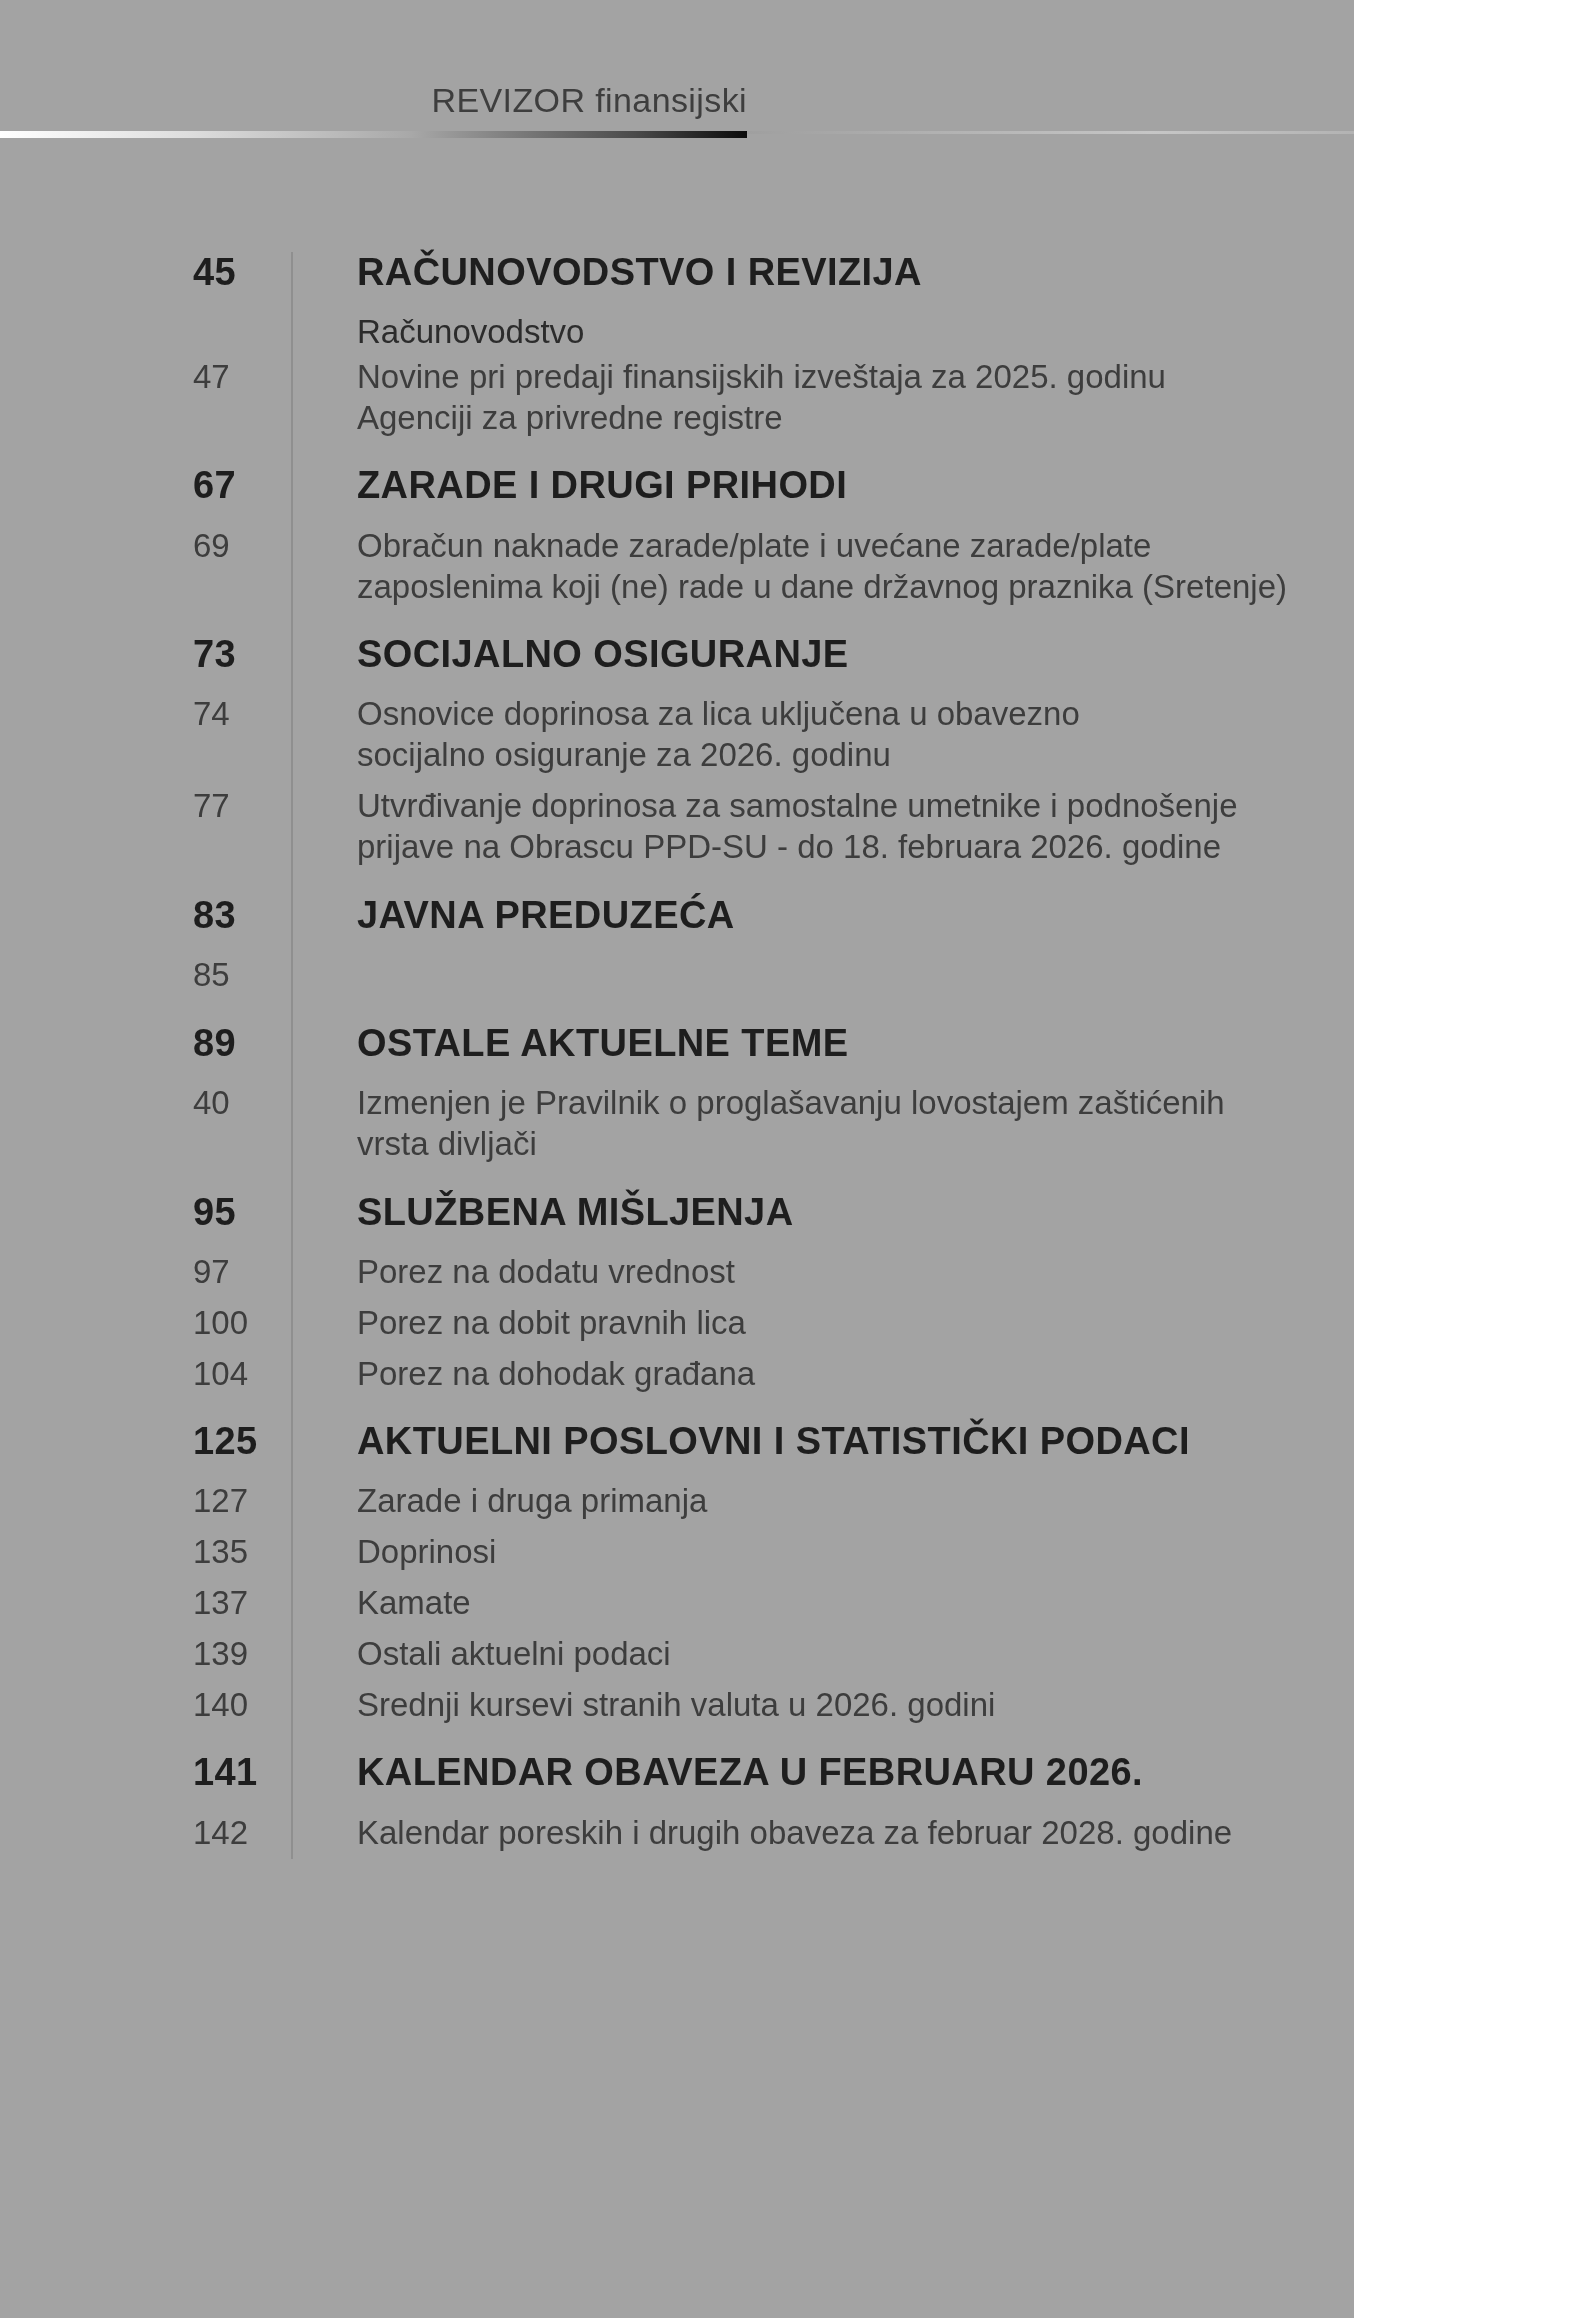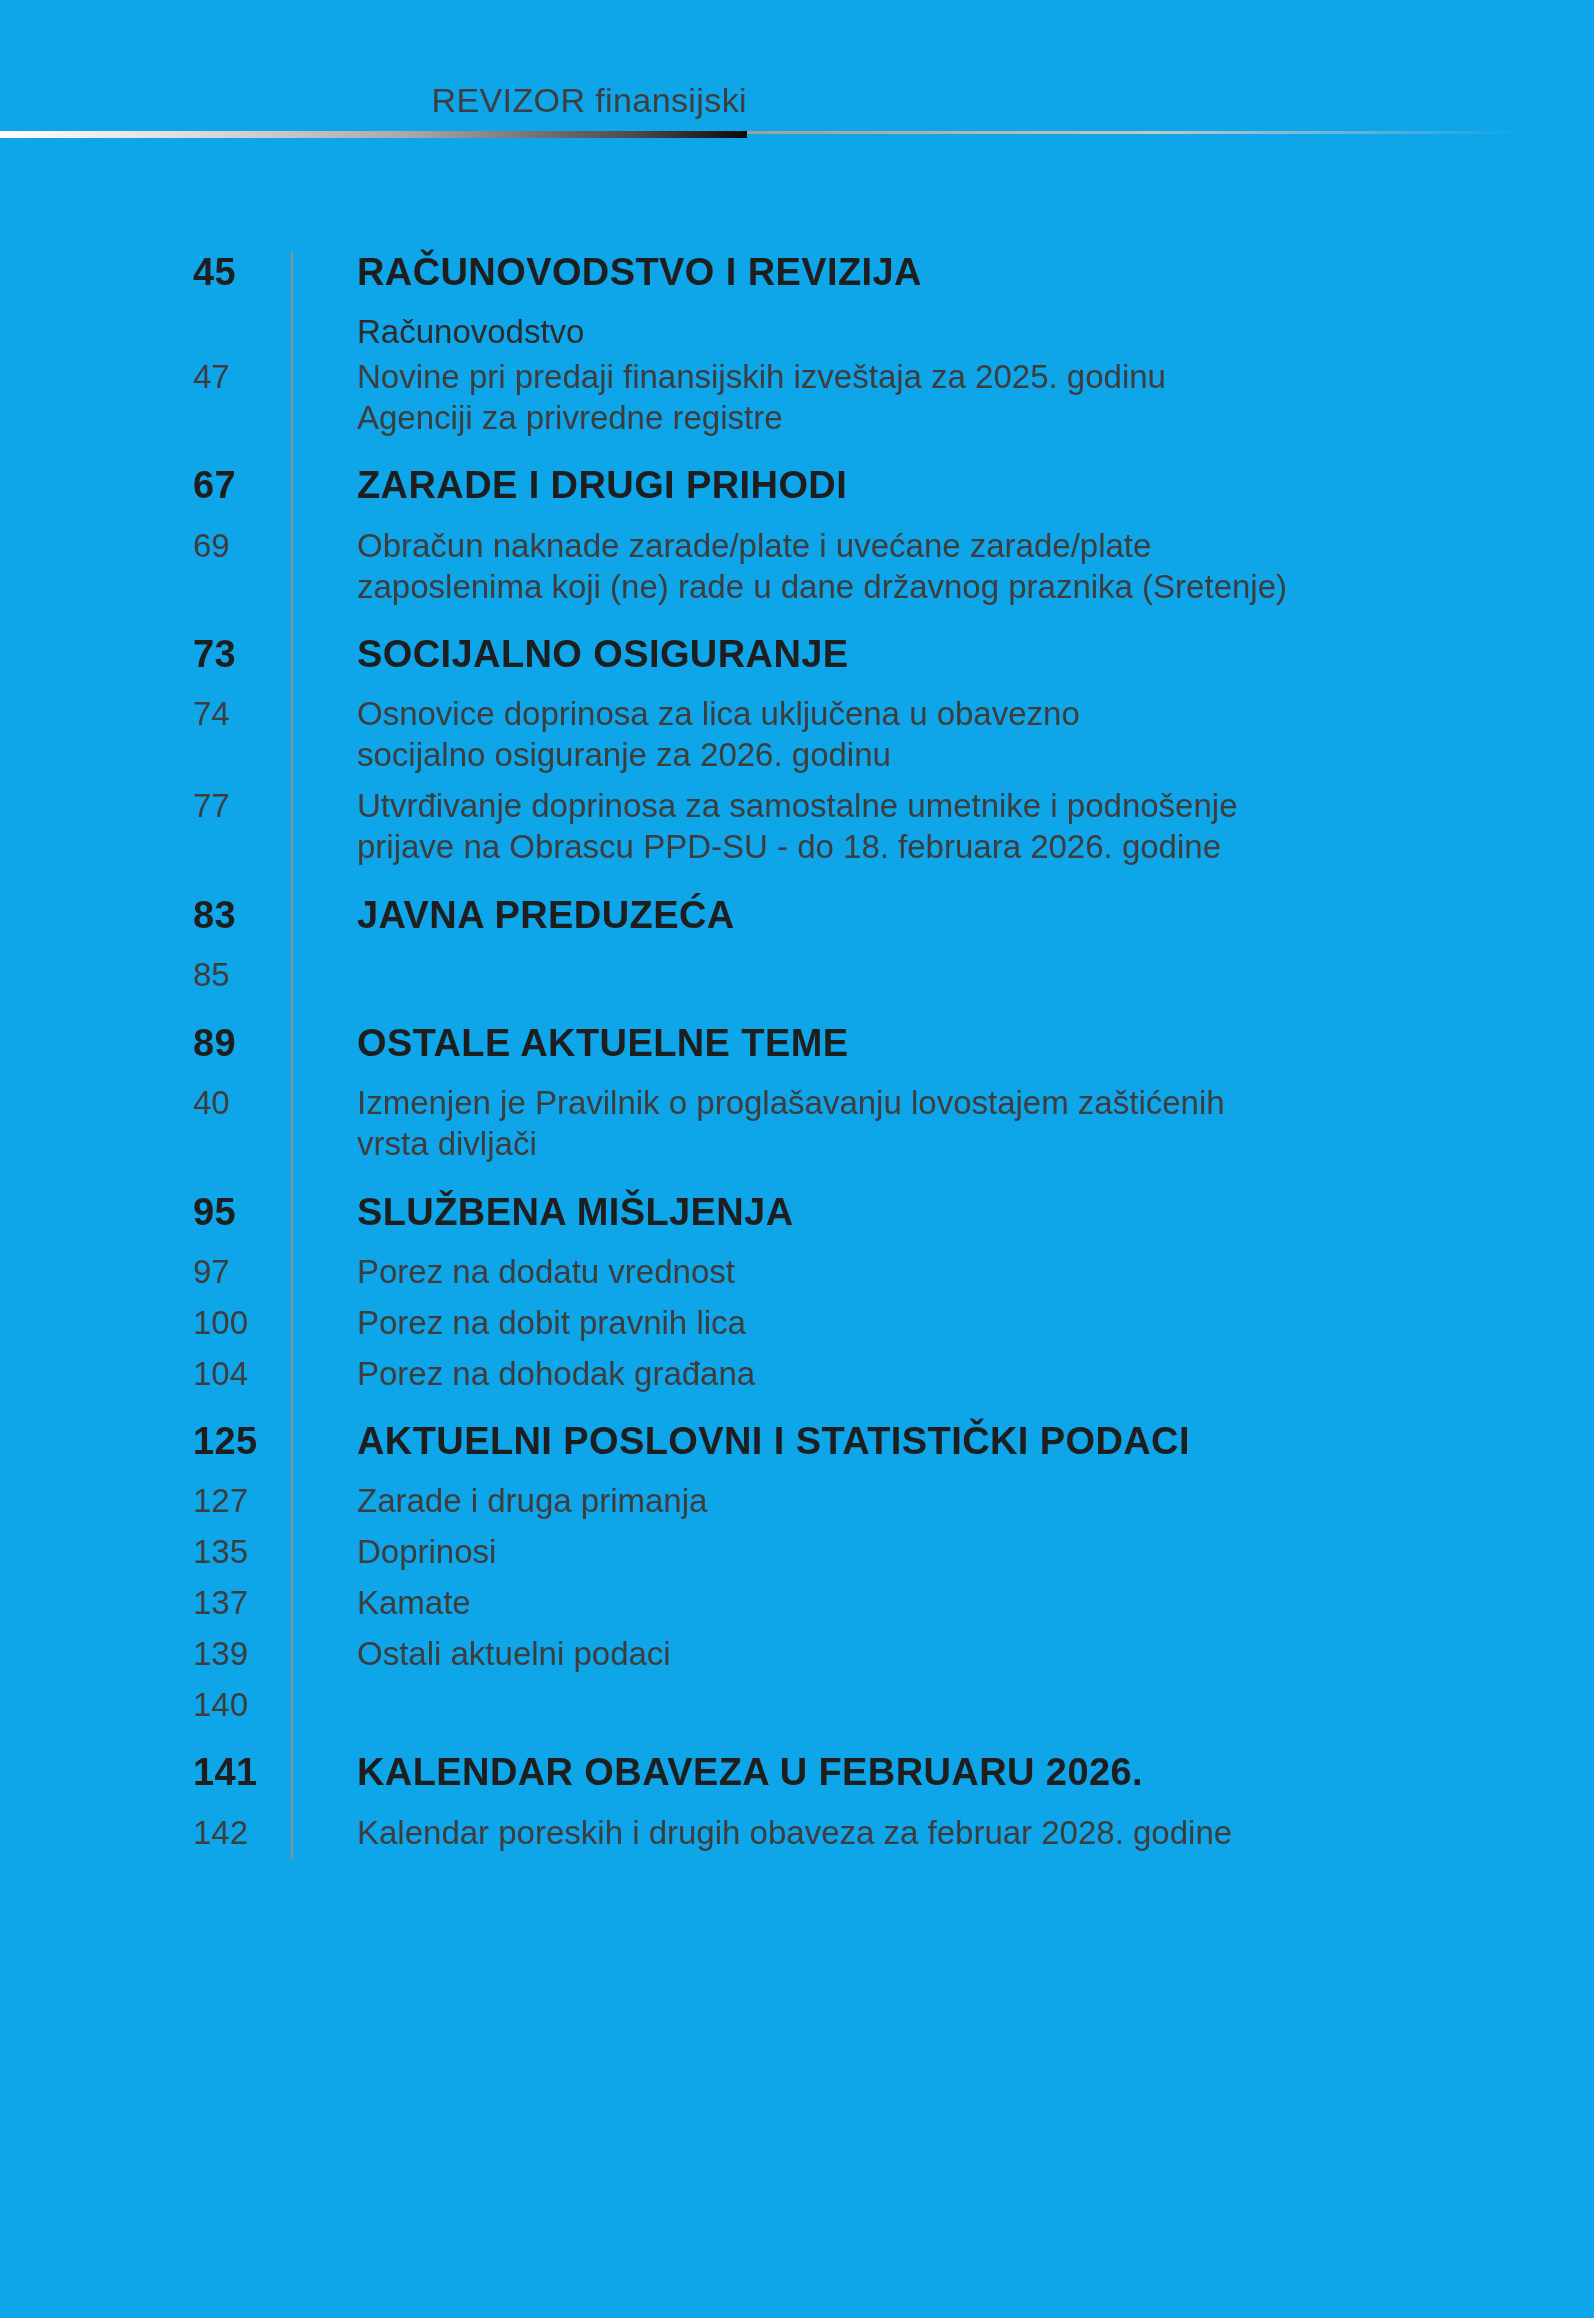--- a/index.html
+++ b/index.html
@@ -1,19 +1,19 @@
 <!DOCTYPE html>
 <html style="font-size:13px"><head>
 <meta charset="utf-8">
 <style>
   html,body{margin:0;padding:0;background:#ffffff;}
   .page{
     position:relative;
-    width:1594px;height:2319px;
-    background:#0ea5e9;
+    width:1354px;height:2319px;
+    background:#a3a3a3;
     font-family:"Liberation Sans","DejaVu Sans",sans-serif;
     overflow:hidden;
   }
   
   .masthead-title{
     position:absolute;top:79px;left:0;width:747px;
     text-align:right;
     font-size:34px;font-weight:300;line-height:43px;
     letter-spacing:0.4px;color:#3e3e3e;
   }
@@ -147,20 +147,21 @@
       <div class="row row-item">
         <div class="num">137</div>
         <div class="title">Kamate</div>
       </div>
       <div class="row row-item">
         <div class="num">139</div>
         <div class="title">Ostali aktuelni podaci</div>
       </div>
       <div class="row row-item">
         <div class="num">140</div>
+        <div class="title">Srednji kursevi stranih valuta u 2026. godini</div>
       </div>
       <div class="row row-section">
         <div class="num">141</div>
         <div class="title">KALENDAR OBAVEZA U FEBRUARU 2026.</div>
       </div>
       <div class="row row-item">
         <div class="num">142</div>
         <div class="title">Kalendar poreskih i drugih obaveza za februar 2028. godine</div>
       </div>
     </main>

